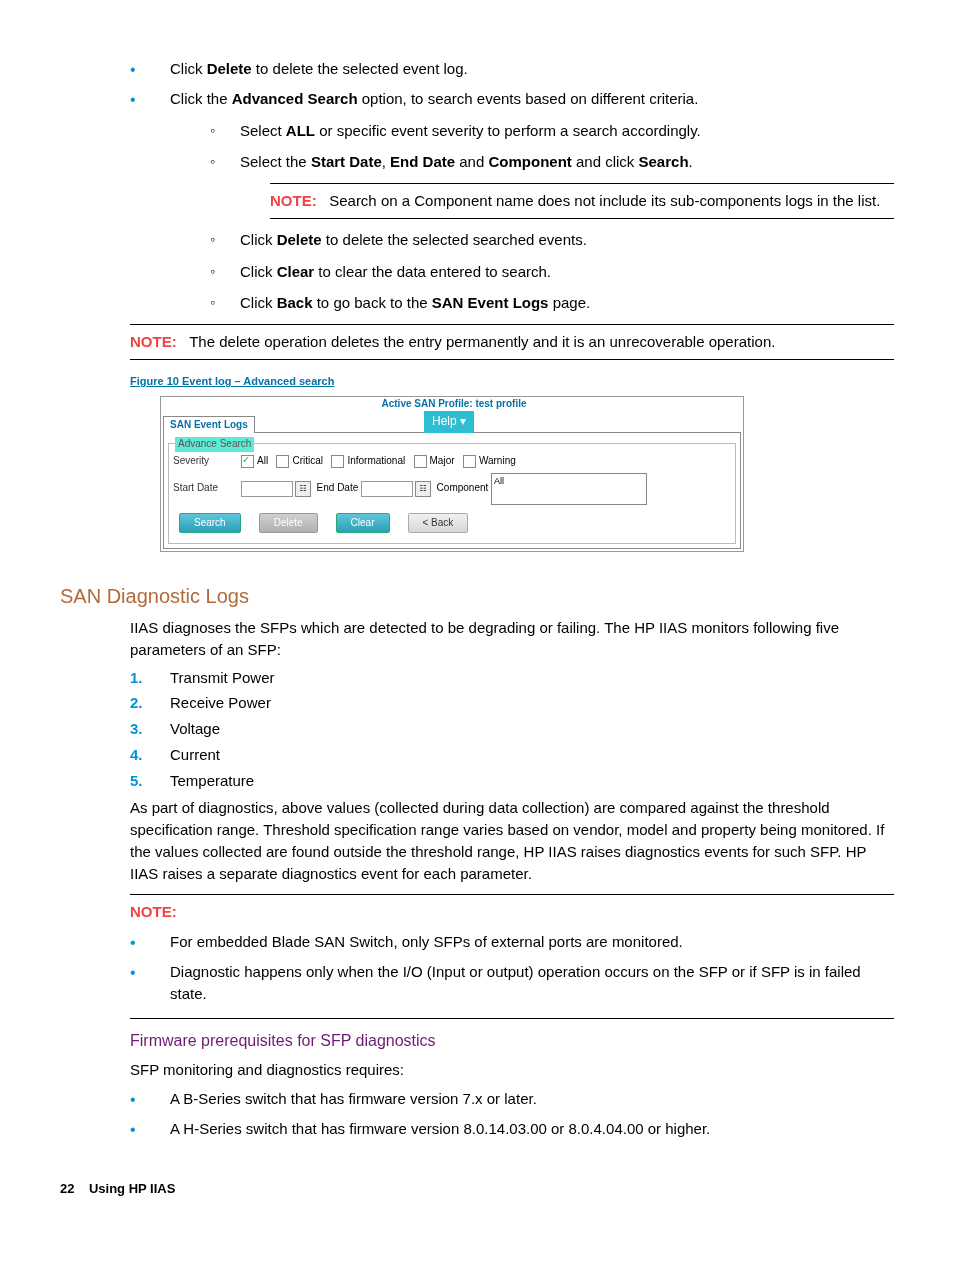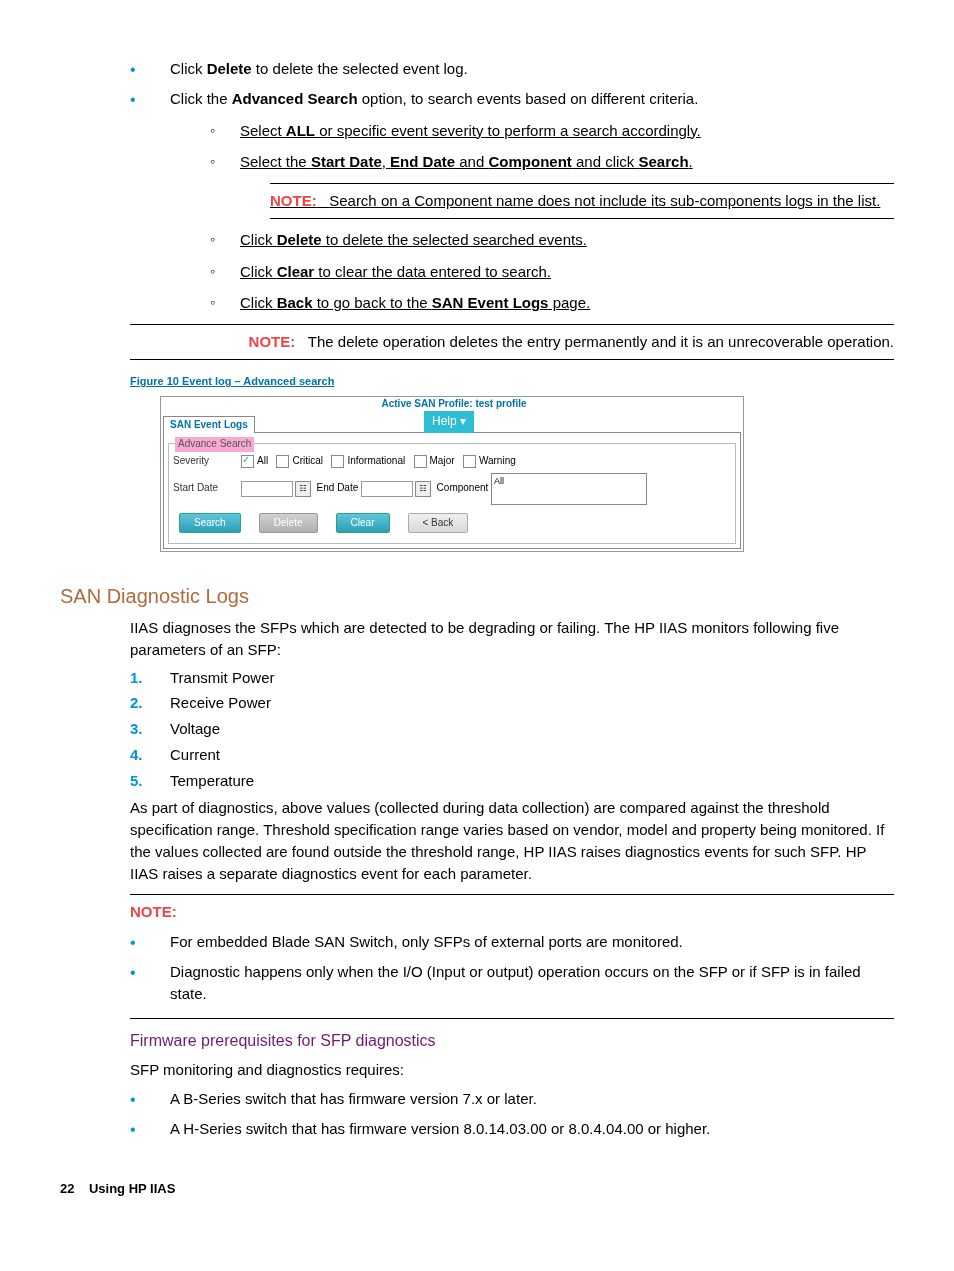--- a/index.html
+++ b/index.html
@@ -9,21 +9,21 @@
     margin: 0;
     padding: 50px 60px 30px 60px;
     line-height: 1.45;
     width: 954px;
     box-sizing: border-box;
   }
   ul.bullets { list-style: none; padding-left: 70px; margin: 6px 0; }
   ul.bullets > li { position: relative; padding-left: 40px; margin: 8px 0; }
   ul.bullets > li::before { content: "•"; color: #0096d6; position: absolute; left: 0; font-size: 16px; }
   ul.circles { list-style: none; padding-left: 40px; margin: 6px 0; }
-  ul.circles > li { position: relative; padding-left: 30px; margin: 10px 0; text-decoration: underline; }
+  ul.circles > li { position: relative; padding-left: 30px; margin: 10px 0; }
   ul.circles > li::before { content: "◦"; position: absolute; left: 0; font-size: 14px; }
   ol.nums { list-style: none; padding-left: 70px; margin: 6px 0; counter-reset: item; }
   ol.nums > li { position: relative; padding-left: 40px; margin: 4px 0; counter-increment: item; }
   ol.nums > li::before { content: counter(item) "."; position: absolute; left: 0; color: #0096d6; font-weight: bold; }
   .note-box { border-top: 1px solid #000; border-bottom: 1px solid #000; padding: 6px 0; margin: 10px 0 10px 0; }
   .note-box.inner { margin-left: 30px; }
   .note-label { font-weight: bold; color: #ef4444; }
   .fig-title { color: #0073a8; font-weight: bold; margin: 14px 0 6px 70px; font-size: 11px; text-decoration: underline; }
   .h2 { color: #b06a3b; font-size: 20px; margin: 30px 0 6px 0; }
   .h3 { color: #701a75; font-size: 16px; margin: 0 0 4px 70px; }
@@ -33,21 +33,21 @@
 
   
   .shot { margin-left: 100px; width: 582px; border: 1px solid #999; font-size: 10px; font-family: Tahoma, Arial, sans-serif; }
   .shot-top { background: #fff; display:flex; align-items:center; height:18px; padding:0 2px;flex-direction:column; }
   .shot-top .prof { color:#0073a8; font-weight:bold; flex:1; padding-left:4px;}
   .shot-top .help { background:#2dbed3; color:#fff; padding:2px 8px; font-size:12px; margin-right:6px;}
   .shot-top .sq { width:14px; height:14px; background:#cde9ef; margin:0 2px; display:inline-block;}
   .tab { display:inline-block; background:#fff; border:1px solid #888; border-bottom:none; padding:1px 6px; color:#0073a8; font-weight:bold; margin-left:2px; position:relative; top:1px;}
   .shot-body { border:1px solid #888; margin:0 2px 2px 2px; padding:4px;}
   .fs { border:1px solid #bbb; padding:6px 4px 10px 4px; position:relative; margin-top:6px;}
-  .fs-leg { position:absolute; top:-7px; left:6px; background:#f9a8d4; padding:0 3px; color:#555;}
+  .fs-leg { position:absolute; top:-7px; left:6px; background:#5eead4; padding:0 3px; color:#555;}
   .row { display:flex; align-items:center; margin:4px 0; }
   .lab { width:60px; text-align:left; color:#333; margin-right:8px;}
   .cb { width:11px; height:11px; border:1px solid #888; display:inline-block; margin-right:3px; vertical-align:middle; background:#fff;}
   .cb.chk::after{content:"✓"; font-size:10px; position:relative; top:-3px; left:0; color:#3a7;}
   .inp { border:1px solid #999; height:14px; width:50px; background:#fff; display:inline-block; vertical-align:middle;}
   .ical { width:14px;height:14px;border:1px solid #888;display:inline-block;vertical-align:middle;background:#eee;margin-left:2px;font-size:8px;text-align:center;line-height:14px;}
   .compsel { border:1px solid #888; height:28px; width:150px; padding:1px 2px; font-size:9px; background:#fff;}
   .btnrow { margin-top:8px; display:flex; gap:18px; padding-left:6px;}
   .btn { color:#fff; padding:2px 14px; font-size:10px; border-radius:2px; border:1px solid #2a7; background:linear-gradient(#5fc6db,#2b9fb8);}
   .btn.dis { background:linear-gradient(#d0d0d0,#b0b0b0); border-color:#999;}
@@ -66,21 +66,21 @@
           <span class="note-label">NOTE:</span>&nbsp;&nbsp;&nbsp;<span>Search on a Component name does not include its sub-components logs in the list.</span>
         </div>
       </li>
       <li><span>Click </span><b>Delete</b><span> to delete the selected searched events.</span></li>
       <li><span>Click </span><b>Clear</b><span> to clear the data entered to search.</span></li>
       <li><span>Click </span><b>Back</b><span> to go back to the </span><b>SAN Event Logs</b><span> page.</span></li>
     </ul>
   </li>
 </ul>
 
-<div class="note-box" style="margin-left:70px;text-align:right;">
+<div class="note-box" style="margin-left:70px;">
   <span class="note-label">NOTE:</span>&nbsp;&nbsp;&nbsp;<span>The delete operation deletes the entry permanently and it is an unrecoverable operation.</span>
 </div>
 
 <div class="fig-title">Figure 10 Event log – Advanced search</div>
 
 <div class="shot">
   <div class="shot-top">
     <span class="prof">Active SAN Profile:   test profile</span>
     <span class="help">Help ▾</span>
     <span class="sq"></span>

